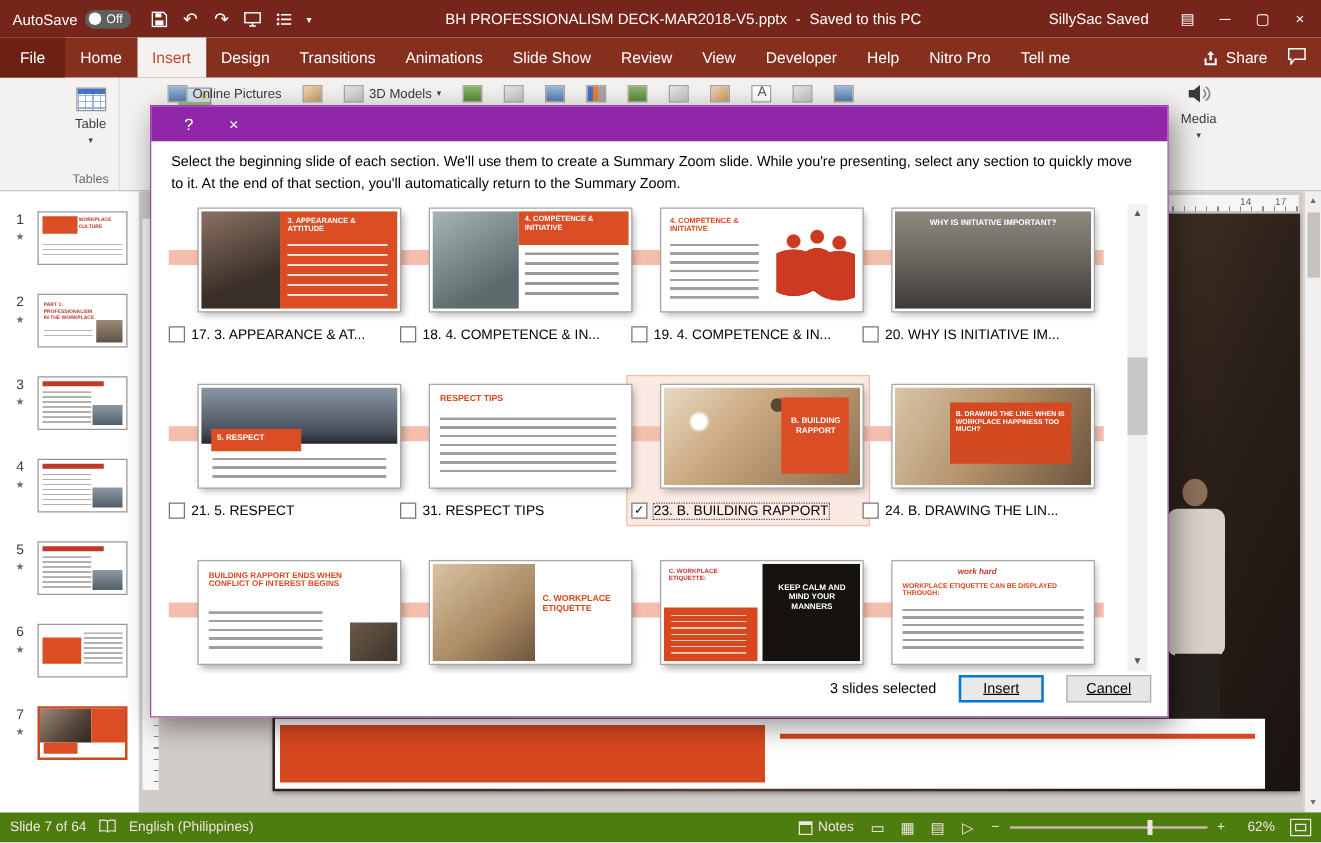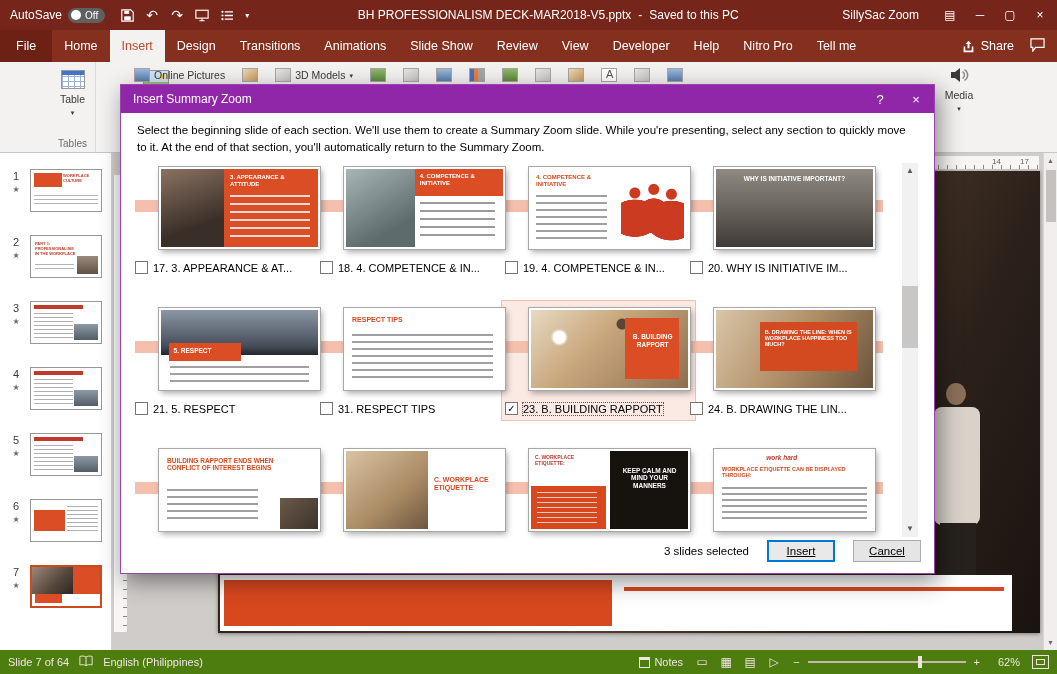--- a/index.html
+++ b/index.html
@@ -1,21 +1,21 @@
 <!DOCTYPE html>
 <html><head>
 <meta charset="utf-8">
 <style>
 *{margin:0;padding:0;box-sizing:border-box;}
 html,body{width:1057px;height:674px;}
 body{font-family:"Liberation Sans","DejaVu Sans",sans-serif;position:relative;overflow:hidden;background:#fff;color:#252423;cursor:default;}
 
 
 .titlebar{position:absolute;top:0;left:0;right:0;height:30px;background:#76251a;display:flex;align-items:center;color:#fff;font-size:12px;z-index:5;}
-.autosave{display:flex;align-items:center;gap:6px;padding:0 10px;}
+.autosave{display:flex;align-items:flex-end;gap:6px;padding:0 10px;}
 .pill{display:inline-flex;align-items:center;gap:4px;background:#5f5f5f;border-radius:9px;padding:2px 7px 2px 3px;}
 .pill .knob{width:10px;height:10px;border-radius:50%;background:#fff;display:inline-block;}
 .pill b{font-weight:normal;font-size:10px;color:#fff;}
 .qat{display:flex;align-items:center;gap:1px;}
 .qbtn{width:24px;height:26px;display:flex;align-items:center;justify-content:center;color:#fff;font-size:14px;}
 .qbtn.small{width:14px;font-size:8px;}
 .doc-title{flex:1;text-align:center;white-space:nowrap;overflow:hidden;font-size:12px;}
 .doc-title .dash{margin:0 7px;}
 .tb-right{display:flex;align-items:center;padding-right:2px;}
 .user{font-size:12px;margin-right:16px;}
@@ -218,21 +218,21 @@
             <circle cx="1.5" cy="6" r="1.2" fill="#fff"></circle>
             <circle cx="1.5" cy="10" r="1.2" fill="#fff"></circle>
           </svg>
         </span>
       <span class="qbtn small">▾</span>
     </div>
     <div class="doc-title">
       <span>BH PROFESSIONALISM DECK-MAR2018-V5.pptx</span><span class="dash">-</span><span>Saved to this PC</span>
     </div>
     <div class="tb-right">
-      <span class="user">SillySac Zoom</span>
+      <span class="user">SillySac Saved</span>
       <span class="wbtn">▤</span>
       <span class="wbtn">─</span>
       <span class="wbtn">▢</span>
       <span class="wbtn">×</span>
     </div>
   </header>
 
   <nav class="tabs">
     <div class="tabs-left" id="tabs-left">
         <div class="rtab file-tab">
@@ -445,21 +445,20 @@
       <div class="vscroll">
         <span class="sarr">▲</span>
         <i class="sthumb"></i>
         <span class="sarr down">▼</span>
       </div>
     </div>
   </div>
 
   <div class="dialog">
     <div class="dtitle">
-      <span class="ttl">Insert Summary Zoom</span>
       <span class="dbtn">?</span>
       <span class="dbtn">×</span>
     </div>
     <p class="ddesc">Select the beginning slide of each section. We'll use them to create a Summary Zoom slide. While you're presenting, select any section to quickly move to it. At the end of that section, you'll automatically return to the Summary Zoom.</p>
     <div class="zgrid" id="zgrid">
         <div class="zrow">
           <div class="zcell">
     <div class="zthumb t17">
       <i class="ph"></i>
       <i class="ac"></i>

